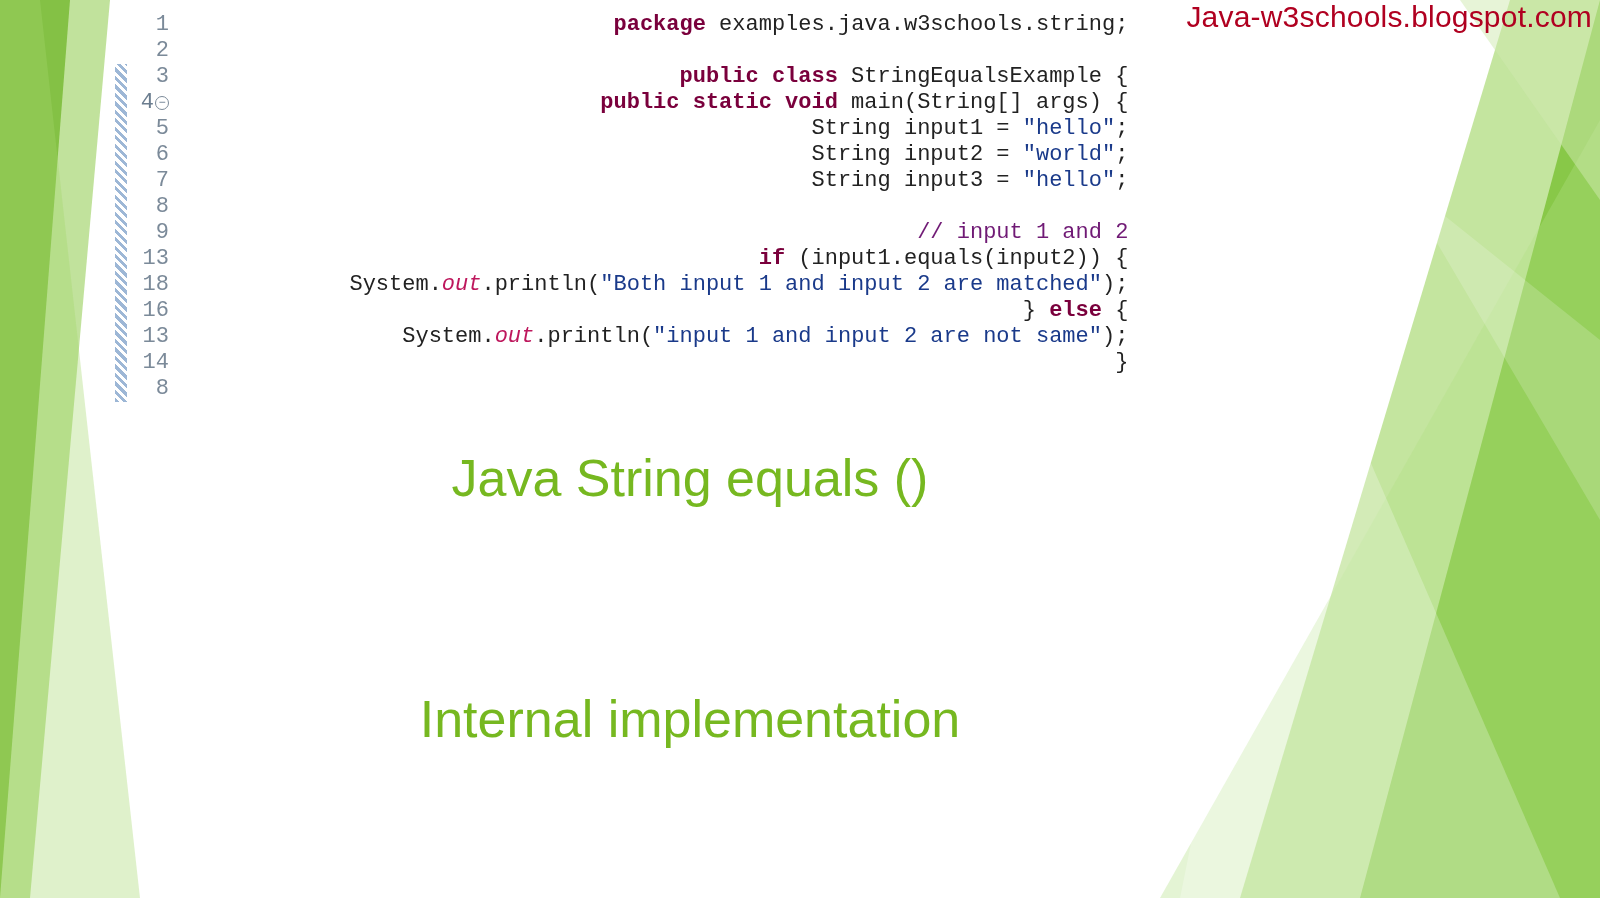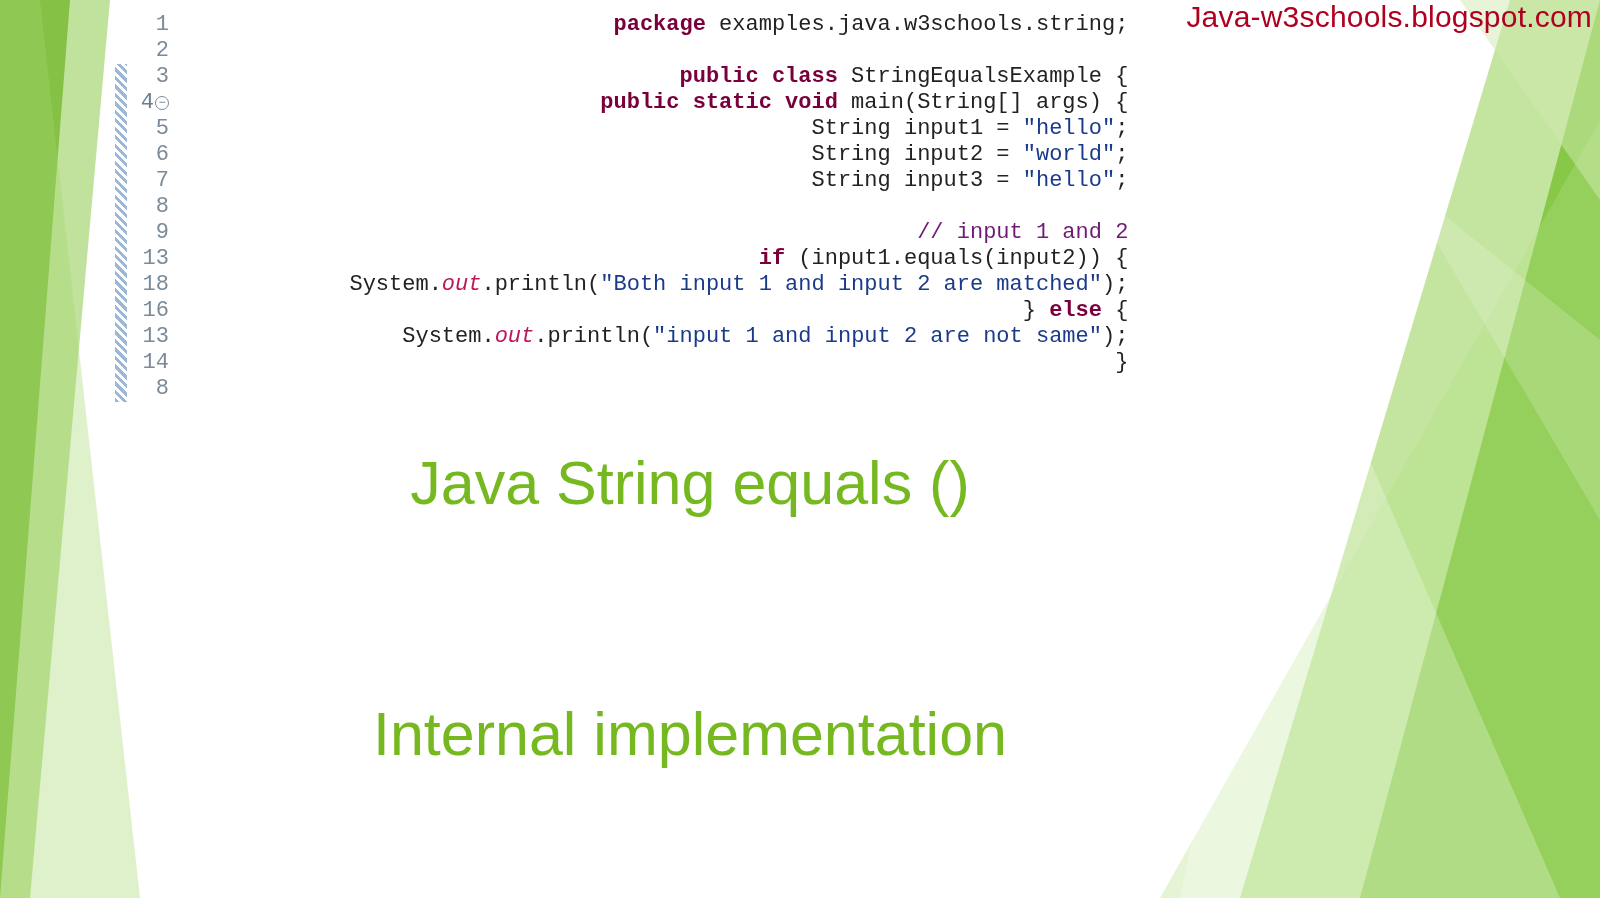--- a/index.html
+++ b/index.html
@@ -77,21 +77,21 @@
   
   .titles {
     position: absolute;
     top: 450px;
     left: 325px;
     width: 730px;
     text-align: center;
     color: #76b820;
     font-family: "Segoe UI Light", "Segoe UI", Arial, sans-serif;
   }
-  .titles .t { font-size: 61px; font-weight: 400; line-height: 1.1; }
+  .titles .t { font-size: 52px; font-weight: 400; line-height: 1.1; }
   .titles .gap1 { height: 92px; }
   .titles .gap2 { height: 92px; }
 </style>
 </head>
 <body>
 
 <div class="slide">
 
   <div class="shard" style="left:0;top:0;">
     <svg width="220" height="898" viewBox="0 0 220 898">

